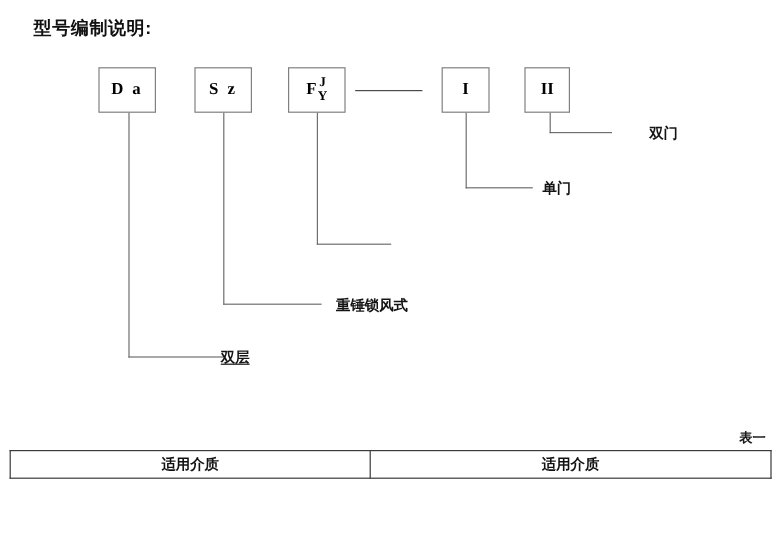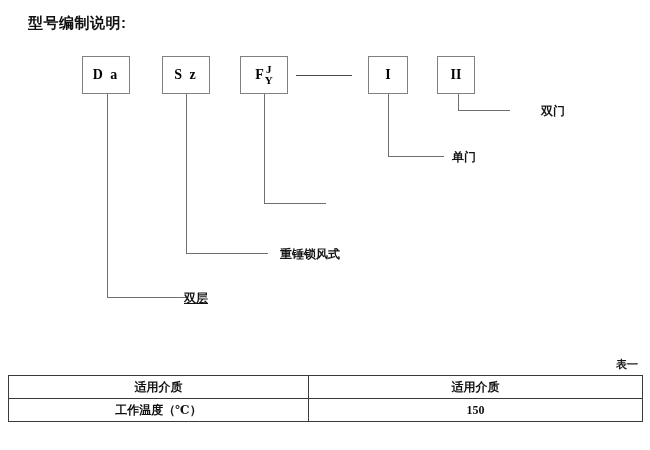--- a/index.html
+++ b/index.html
@@ -183,20 +183,16 @@
   <table class="spec">
     <colgroup>
         <col class="c1">
         <col class="c2">
       </colgroup>
     <tbody>
       <tr>
         <td>适用介质</td>
         <td>适用介质</td>
       </tr>
-      <tr>
-        <td>工作温度（℃）</td>
-        <td>150</td>
-      </tr>
     </tbody>
   </table>
 
 </div>
 
 </body></html>

